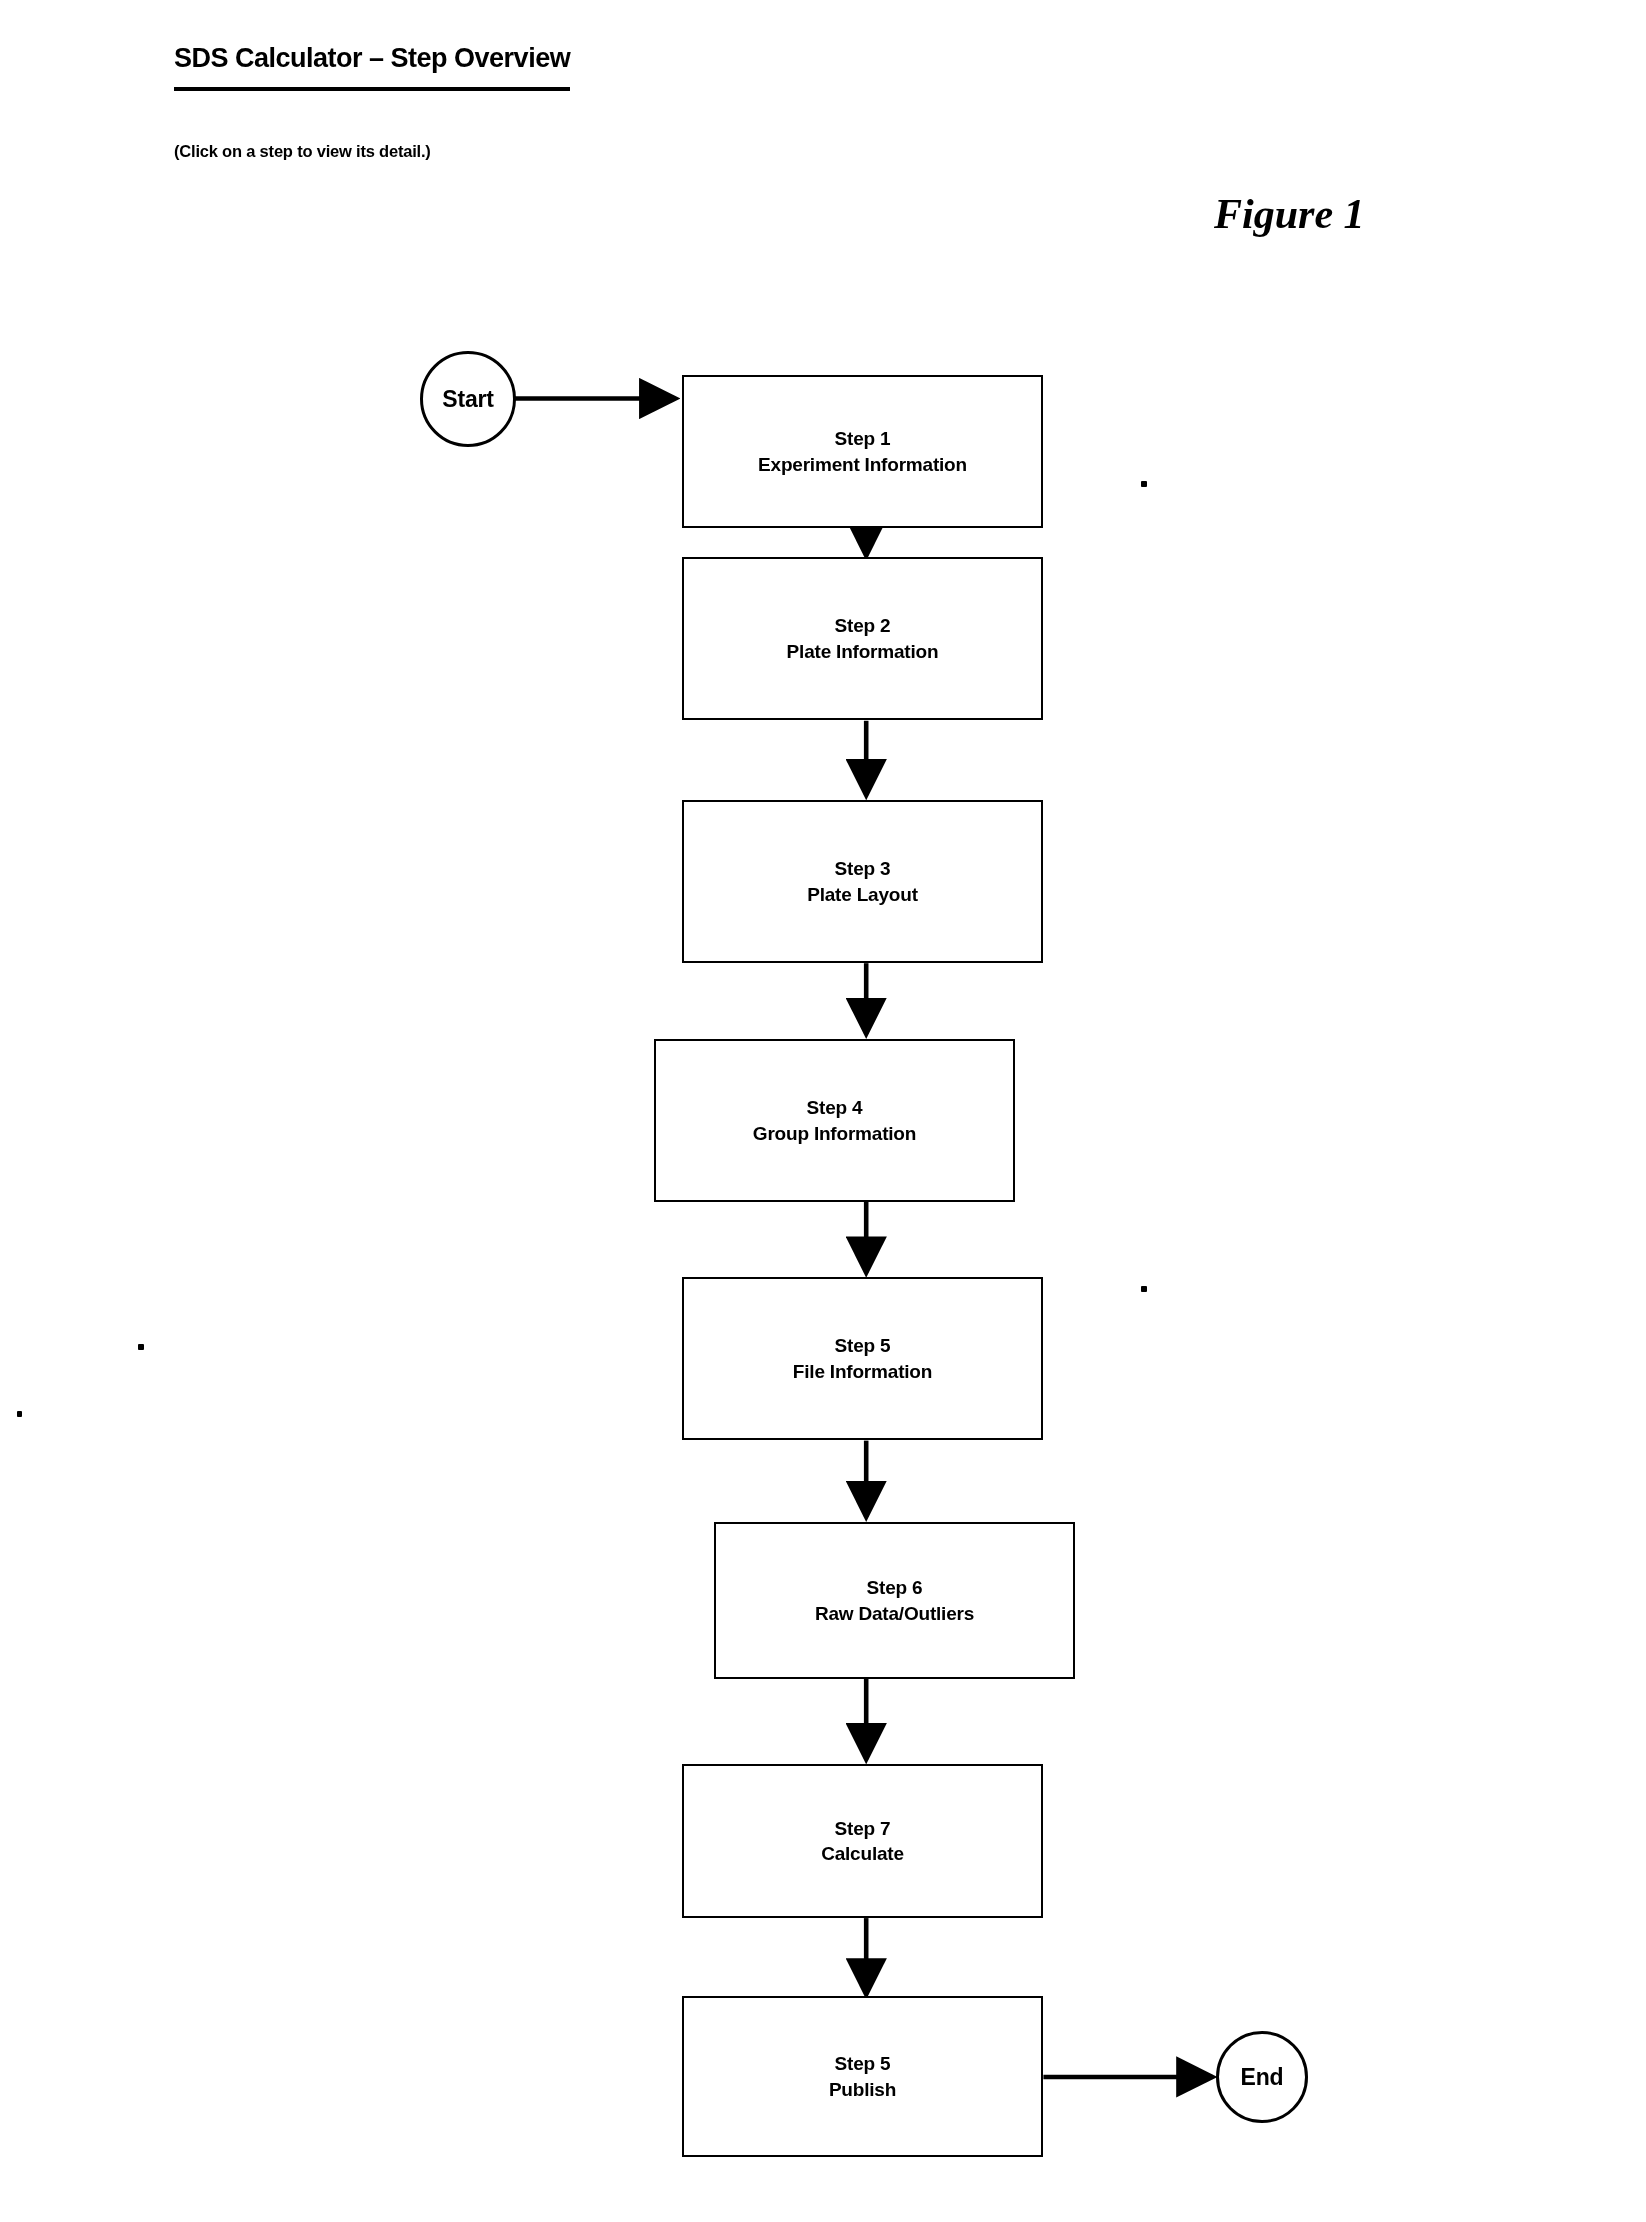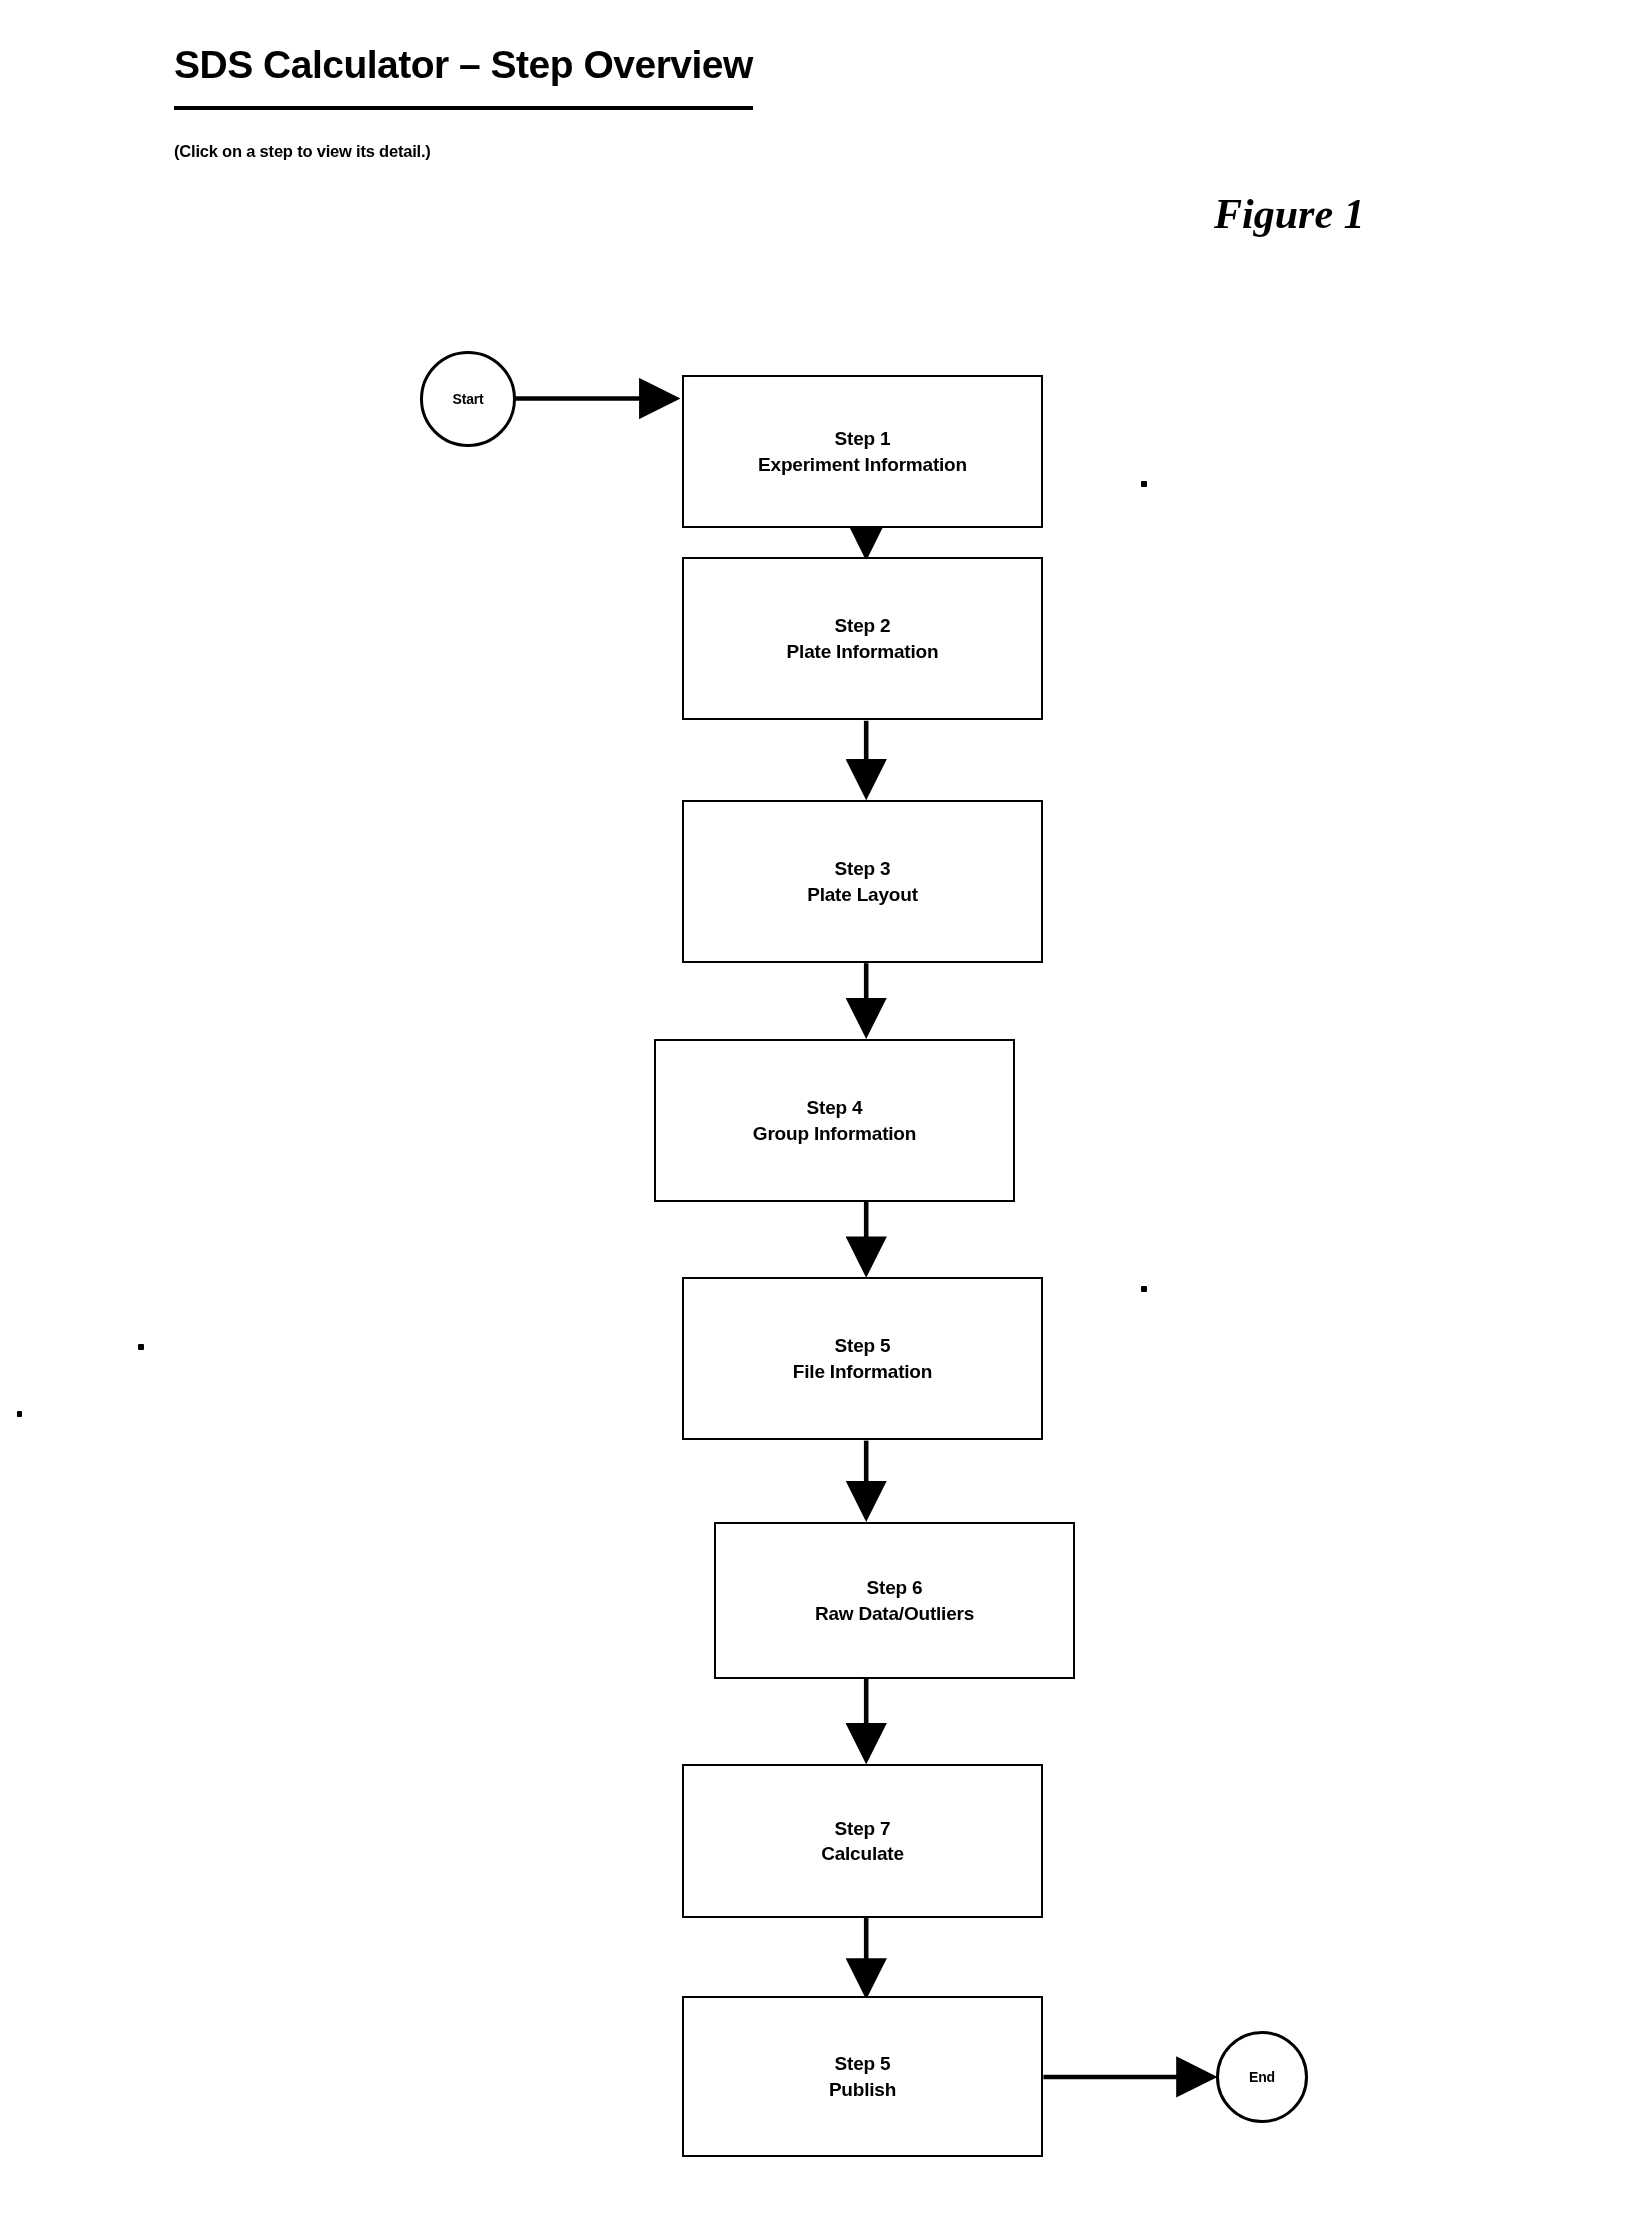--- a/index.html
+++ b/index.html
@@ -17,26 +17,26 @@
     height: 2222px;
     background: #ffffff;
     overflow: hidden;
   }
 
   
   .doc-title {
     position: absolute;
     left: 174px;
     top: 44px;
-    font-size: 39px;
+    font-size: 27px;
     font-weight: bold;
     letter-spacing: -0.5px;
     white-space: nowrap;
     border-bottom: 4.6px solid #000;
-    padding-bottom: 19px;
+    padding-bottom: 13px;
     line-height: 1.1;
   }
   .doc-subtitle {
     position: absolute;
     left: 174px;
     top: 142px;
     font-size: 16.5px;
     font-weight: bold;
     white-space: nowrap;
     letter-spacing: -0.2px;
@@ -90,21 +90,21 @@
     position: absolute;
     box-sizing: border-box;
     border: 3.7px solid #000;
     border-radius: 50%;
     background: #ffffff;
     display: flex;
     align-items: center;
     justify-content: center;
   }
   .terminator span {
-    font-size: 14px;
+    font-size: 23px;
     font-weight: bold;
     letter-spacing: -0.2px;
   }
 
   
   .speck {
     position: absolute;
     width: 5.5px;
     height: 5.5px;
     background: #000;

